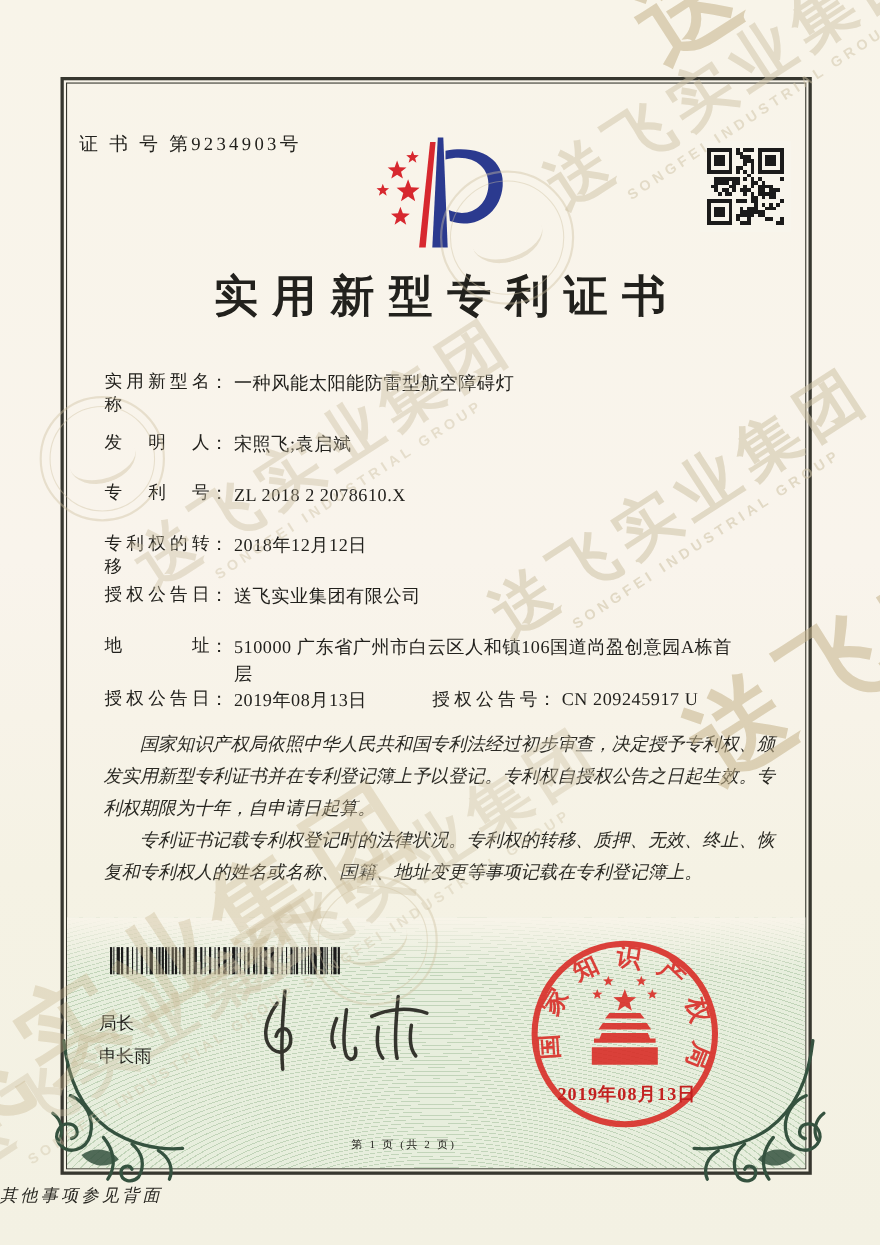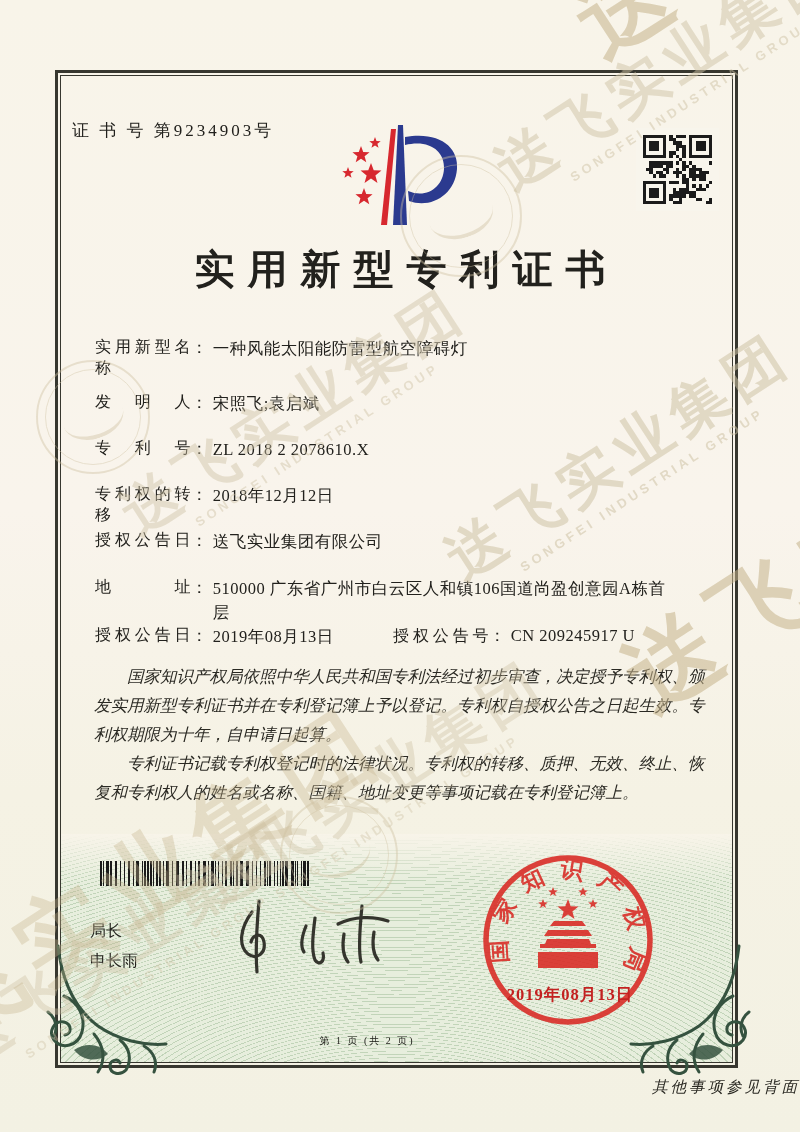--- a/index.html
+++ b/index.html
@@ -49,21 +49,21 @@
   .barcode{position:absolute;left:100px;top:861px;}
   .signoff{position:absolute;left:90px;top:916px;font-size:16px;line-height:30px;
     font-family:"Liberation Sans","DejaVu Sans",sans-serif;color:#23221d;z-index:3;}
   .signature{position:absolute;left:222px;top:896px;z-index:3;}
   .seal{position:absolute;left:480px;top:852px;width:176px;height:176px;z-index:5;
     opacity:.9;mix-blend-mode:multiply;}
   .seal-date{position:absolute;left:486px;top:984px;width:168px;text-align:center;z-index:6;
     color:#c32120;font-size:16.5px;letter-spacing:1px;font-weight:bold;}
   .pagenote{position:absolute;left:55px;width:624px;top:1034px;text-align:center;font-size:10px;
     letter-spacing:2px;z-index:3;}
-  .backnote{position:absolute;left:0;right:0;top:1077px;text-align:right;font-size:15.5px;
+  .backnote{position:absolute;left:0;right:12px;top:1077px;text-align:left;font-size:15.5px;
     font-style:italic;letter-spacing:3px;color:#2a2923;z-index:3;}
 </style>
 </head>
 <body>
 
 <div class="page">
 
   <div class="wm-layer">
     <div class="wm" style="left:505px;top:135px;transform:rotate(-33deg);opacity:.5">
       <div class="cn">送飞实业集团</div>

